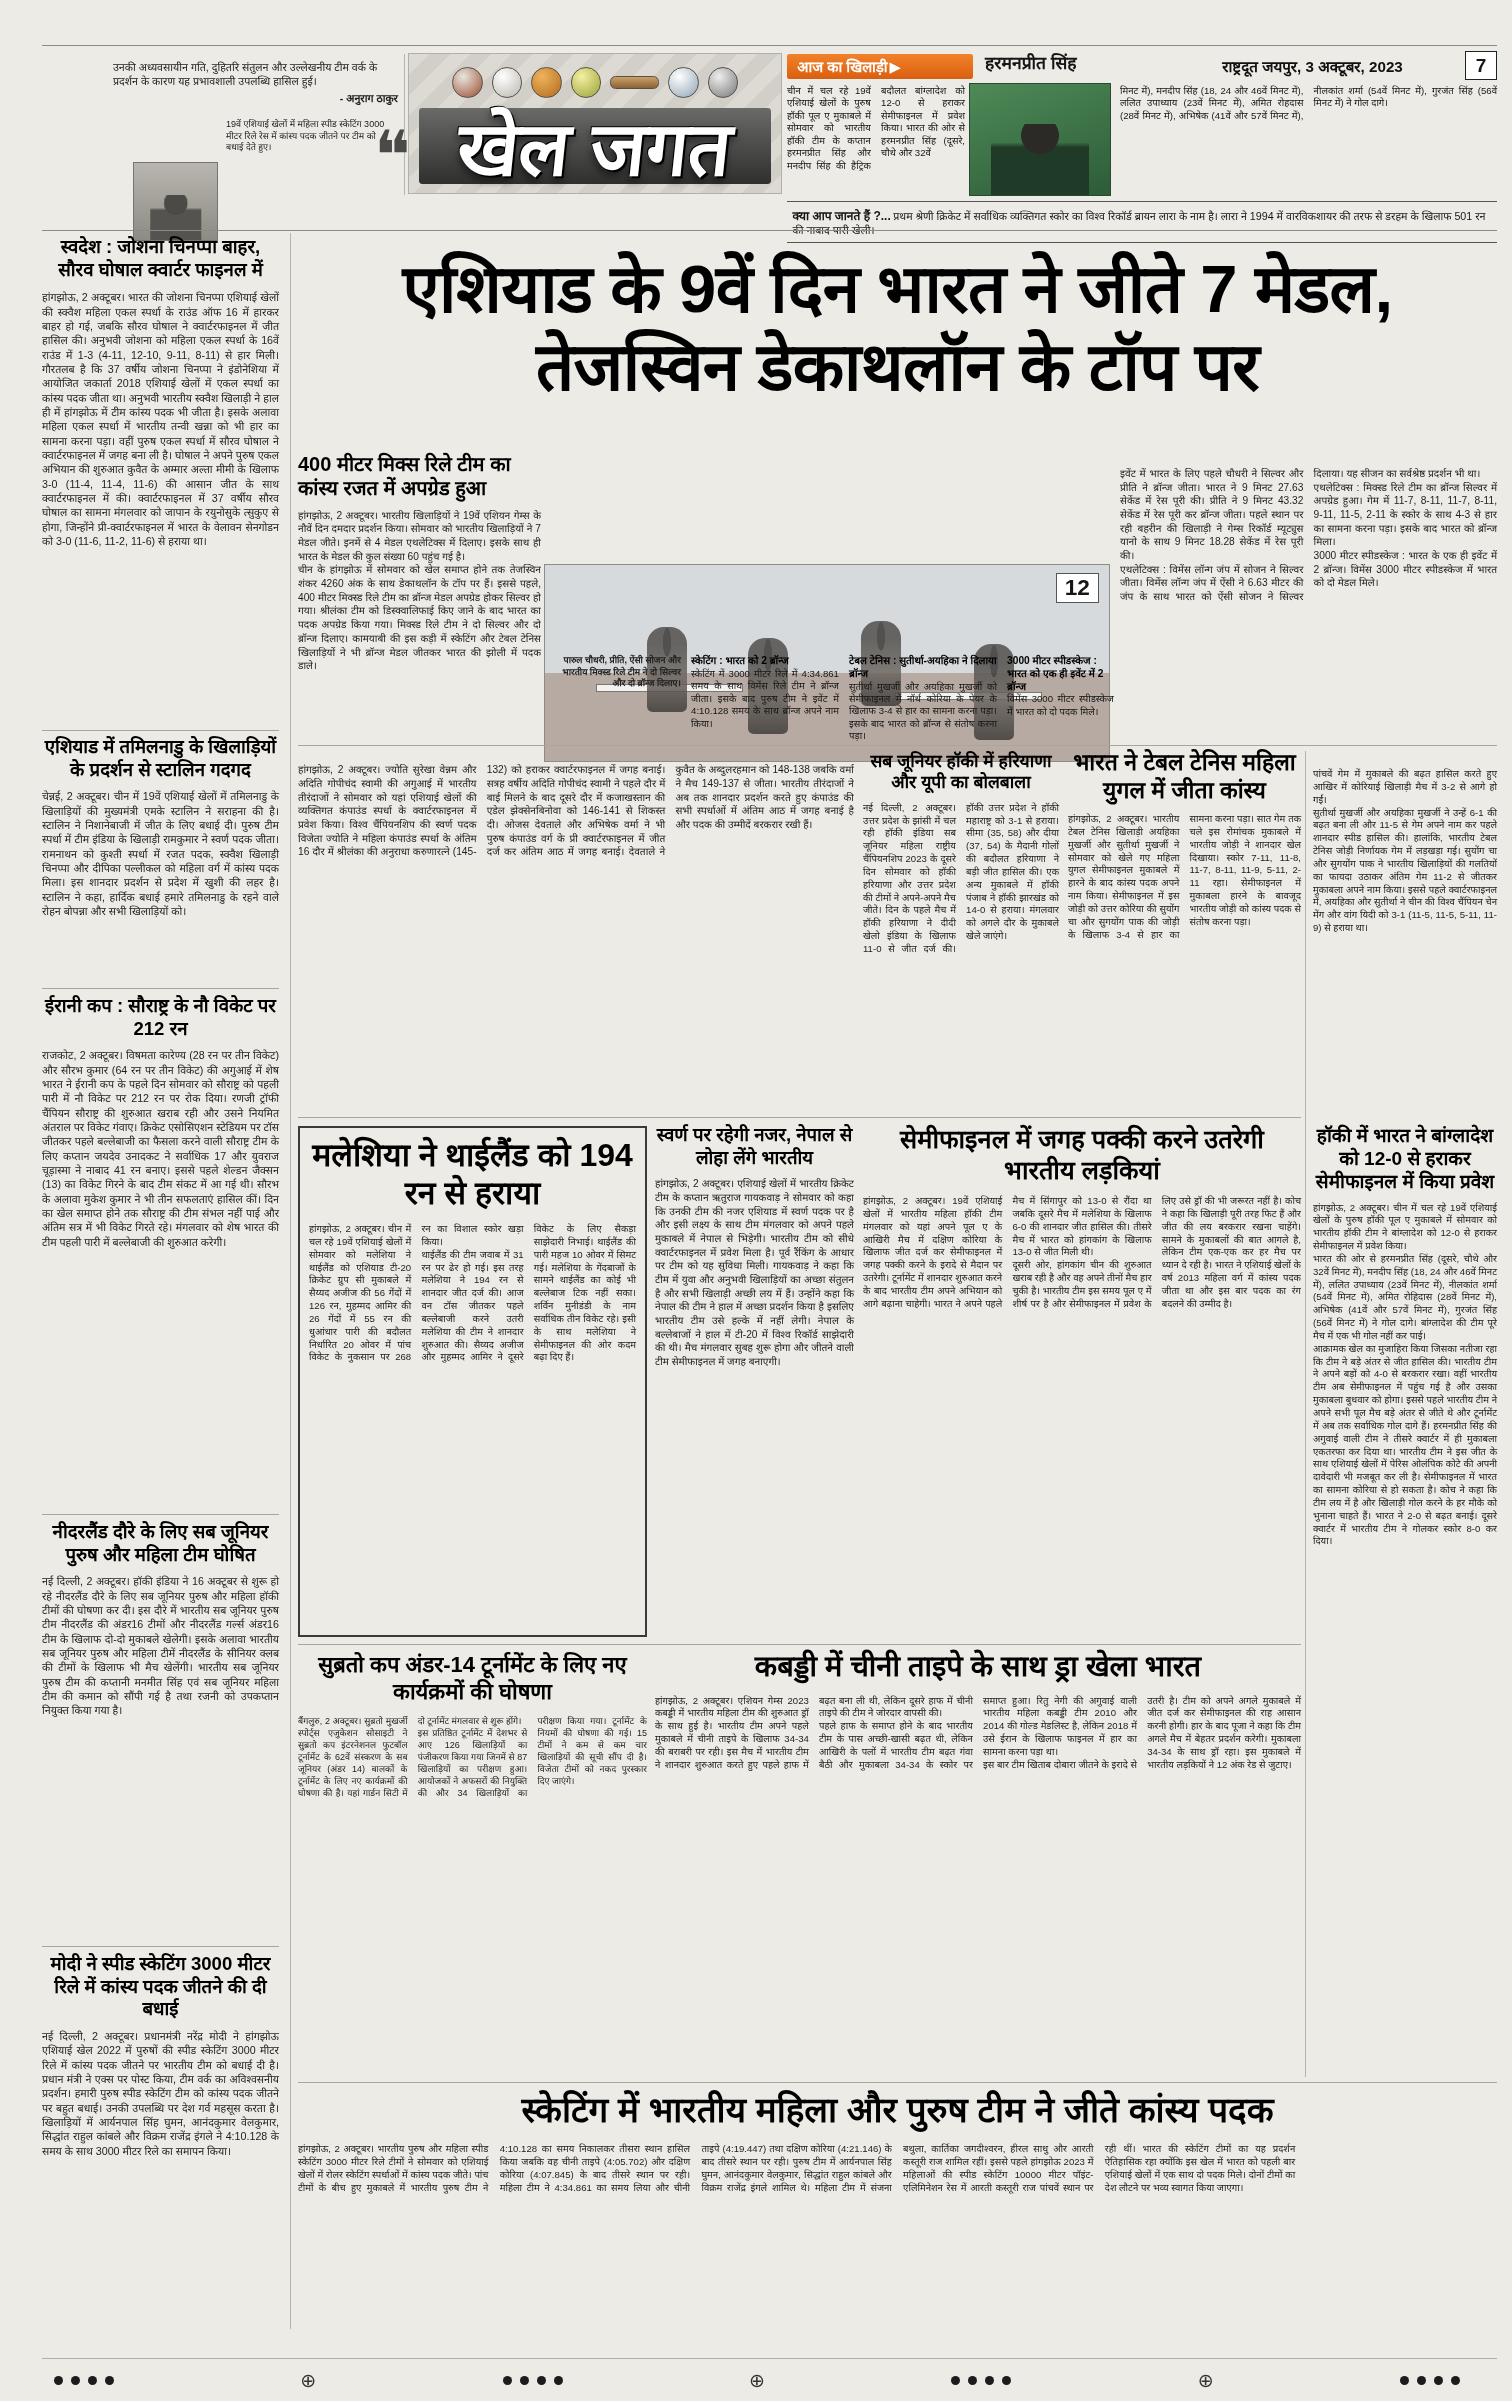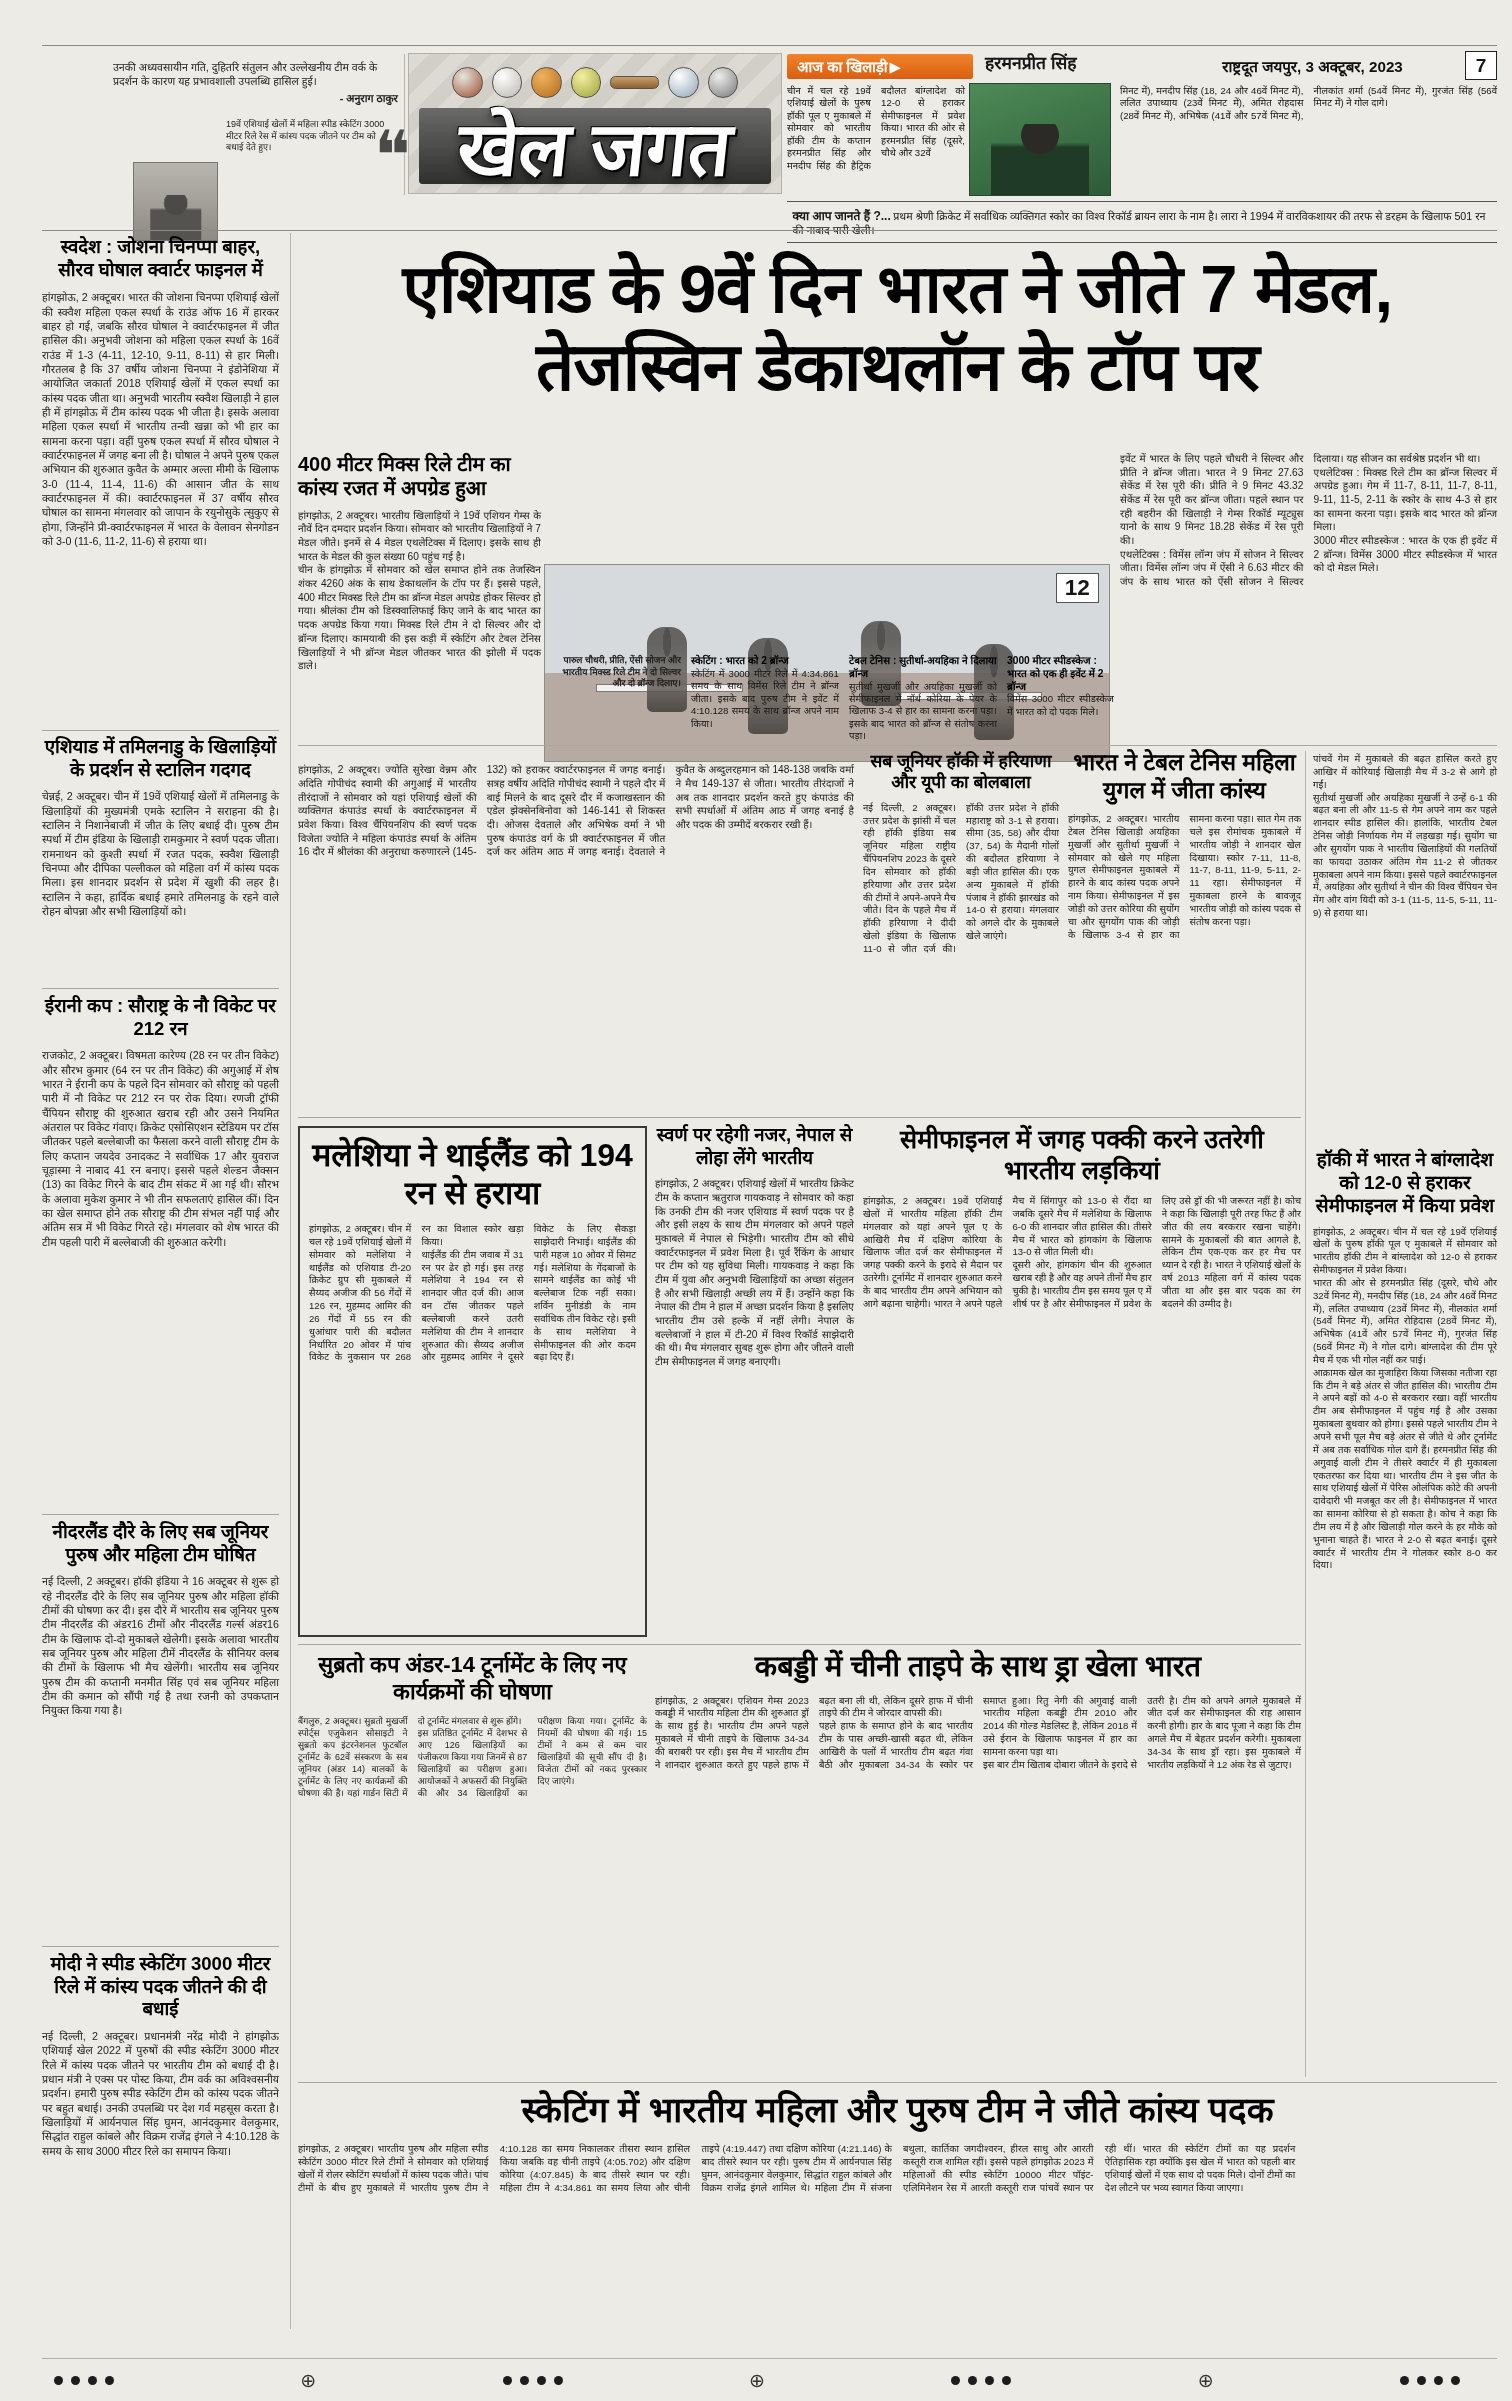--- a/index.html
+++ b/index.html
@@ -3,21 +3,21 @@
 <meta charset="utf-8">
 <style>
   * { margin:0; padding:0; box-sizing:border-box; }
   html,body { background:#cfccc6; }
   body { font-family:"Liberation Sans","DejaVu Sans",sans-serif; color:#161616; }
   .page { position:relative; width:1512px; height:2401px; background:#edebe5; overflow:hidden; margin:0 auto; }
   .abs { position:absolute; }
   .rule-h { background:#8d8b86; height:1.1px; }
   .rule-v { background:#b7b4ad; width:1.1px; }
   .thin { height:0.6px; background:#a9a6a0; }
-  .body-text { font-size:10.7px; line-height:1.34; text-align:justify; color:#1d1d1d; white-space:pre-line; }
+  .body-text { font-size:10.7px; line-height:1.34; text-align:justify; color:#1d1d1d; white-space:pre-line;margin-top:15px; }
   .small-text { font-size:9.6px; line-height:1.3; text-align:justify; white-space:pre-line; }
   .cols-2 { column-count:2; column-gap:10.2px; }
   .cols-3 { column-count:3; column-gap:10.2px; }
   .cols-4 { column-count:4; column-gap:10.2px; }
   .cols-6 { column-count:6; column-gap:11.3px; }
   .story-head { font-weight:bold; color:#000; line-height:1.22; text-align:center; }
   .story-head.left { text-align:left; }
   .lead-head { font-weight:bold; color:#000; text-align:center; line-height:1.16; letter-spacing:-0.6px; font-size:67px; }
   .quote-text { font-size:10.7px; line-height:1.35; color:#222; }
   .caption-text { font-size:9px; line-height:1.3; color:#222; }
@@ -210,21 +210,21 @@
     <h2 class="story-head" style="font-size:18.6px;">स्वर्ण पर रहेगी नजर, नेपाल से लोहा लेंगे भारतीय</h2>
     <div class="body-text" style="margin-top:8px; font-size:10.2px;">हांगझोऊ, 2 अक्टूबर। एशियाई खेलों में भारतीय क्रिकेट टीम के कप्तान ऋतुराज गायकवाड़ ने सोमवार को कहा कि उनकी टीम की नजर एशियाड में स्वर्ण पदक पर है और इसी लक्ष्य के साथ टीम मंगलवार को अपने पहले मुकाबले में नेपाल से भिड़ेगी। भारतीय टीम को सीधे क्वार्टरफाइनल में प्रवेश मिला है। पूर्व रैंकिंग के आधार पर टीम को यह सुविधा मिली। गायकवाड़ ने कहा कि टीम में युवा और अनुभवी खिलाड़ियों का अच्छा संतुलन है और सभी खिलाड़ी अच्छी लय में हैं। उन्होंने कहा कि नेपाल की टीम ने हाल में अच्छा प्रदर्शन किया है इसलिए भारतीय टीम उसे हल्के में नहीं लेगी। नेपाल के बल्लेबाजों ने हाल में टी-20 में विश्व रिकॉर्ड साझेदारी की थी। मैच मंगलवार सुबह शुरू होगा और जीतने वाली टीम सेमीफाइनल में जगह बनाएगी।</div>
   </div>
 
   <div class="abs" style="left:863px; top:1124px; width:438px;">
     <h2 class="story-head" style="font-size:25.4px;">सेमीफाइनल में जगह पक्की करने उतरेगी भारतीय लड़कियां</h2>
     <div class="body-text cols-3" style="margin-top:9px; height:429px; font-size:9.6px;">हांगझोऊ, 2 अक्टूबर। 19वें एशियाई खेलों में भारतीय महिला हॉकी टीम मंगलवार को यहां अपने पूल ए के आखिरी मैच में दक्षिण कोरिया के खिलाफ जीत दर्ज कर सेमीफाइनल में जगह पक्की करने के इरादे से मैदान पर उतरेगी। टूर्नामेंट में शानदार शुरुआत करने के बाद भारतीय टीम अपने अभियान को आगे बढ़ाना चाहेगी। भारत ने अपने पहले मैच में सिंगापुर को 13-0 से रौंदा था जबकि दूसरे मैच में मलेशिया के खिलाफ 6-0 की शानदार जीत हासिल की। तीसरे मैच में भारत को हांगकांग के खिलाफ 13-0 से जीत मिली थी।
 दूसरी ओर, हांगकांग चीन की शुरुआत खराब रही है और वह अपने तीनों मैच हार चुकी है। भारतीय टीम इस समय पूल ए में शीर्ष पर है और सेमीफाइनल में प्रवेश के लिए उसे ड्रॉ की भी जरूरत नहीं है। कोच ने कहा कि खिलाड़ी पूरी तरह फिट हैं और जीत की लय बरकरार रखना चाहेंगे। सामने के मुकाबलों की बात आगले है, लेकिन टीम एक-एक कर हर मैच पर ध्यान दे रही है। भारत ने एशियाई खेलों के वर्ष 2013 महिला वर्ग में कांस्य पदक जीता था और इस बार पदक का रंग बदलने की उम्मीद है।</div>
   </div>
 
-  <div class="abs" style="left:1313px; top:1148px; width:184px;">
+  <div class="abs" style="left:1313px; top:1124px; width:184px;">
     <h2 class="story-head" style="font-size:19px;">हॉकी में भारत ने बांग्लादेश को 12-0 से हराकर सेमीफाइनल में किया प्रवेश</h2>
     <div class="body-text" style="margin-top:8px; font-size:9.6px;">हांगझोऊ, 2 अक्टूबर। चीन में चल रहे 19वें एशियाई खेलों के पुरुष हॉकी पूल ए मुकाबले में सोमवार को भारतीय हॉकी टीम ने बांग्लादेश को 12-0 से हराकर सेमीफाइनल में प्रवेश किया।
 भारत की ओर से हरमनप्रीत सिंह (दूसरे, चौथे और 32वें मिनट में), मनदीप सिंह (18, 24 और 46वें मिनट में), ललित उपाध्याय (23वें मिनट में), नीलकांत शर्मा (54वें मिनट में), अमित रोहिदास (28वें मिनट में), अभिषेक (41वें और 57वें मिनट में), गुरजंत सिंह (56वें मिनट में) ने गोल दागे। बांग्लादेश की टीम पूरे मैच में एक भी गोल नहीं कर पाई।
 आक्रामक खेल का मुजाहिरा किया जिसका नतीजा रहा कि टीम ने बड़े अंतर से जीत हासिल की। भारतीय टीम ने अपने बड़ों को 4-0 से बरकरार रखा। वहीं भारतीय टीम अब सेमीफाइनल में पहुंच गई है और उसका मुकाबला बुधवार को होगा। इससे पहले भारतीय टीम ने अपने सभी पूल मैच बड़े अंतर से जीते थे और टूर्नामेंट में अब तक सर्वाधिक गोल दागे हैं। हरमनप्रीत सिंह की अगुवाई वाली टीम ने तीसरे क्वार्टर में ही मुकाबला एकतरफा कर दिया था। भारतीय टीम ने इस जीत के साथ एशियाई खेलों में पेरिस ओलंपिक कोटे की अपनी दावेदारी भी मजबूत कर ली है। सेमीफाइनल में भारत का सामना कोरिया से हो सकता है। कोच ने कहा कि टीम लय में है और खिलाड़ी गोल करने के हर मौके को भुनाना चाहते हैं। भारत ने 2-0 से बढ़त बनाई। दूसरे क्वार्टर में भारतीय टीम ने गोलकर स्कोर 8-0 कर दिया।</div>
   </div>
 
   <div class="abs thin" style="left:298px; top:1644px; width:1003px;"></div>
 
   <div class="abs" style="left:298px; top:1652px; width:349px;">
     <h2 class="story-head" style="font-size:22px;">सुब्रतो कप अंडर-14 टूर्नामेंट के लिए नए कार्यक्रमों की घोषणा</h2>

